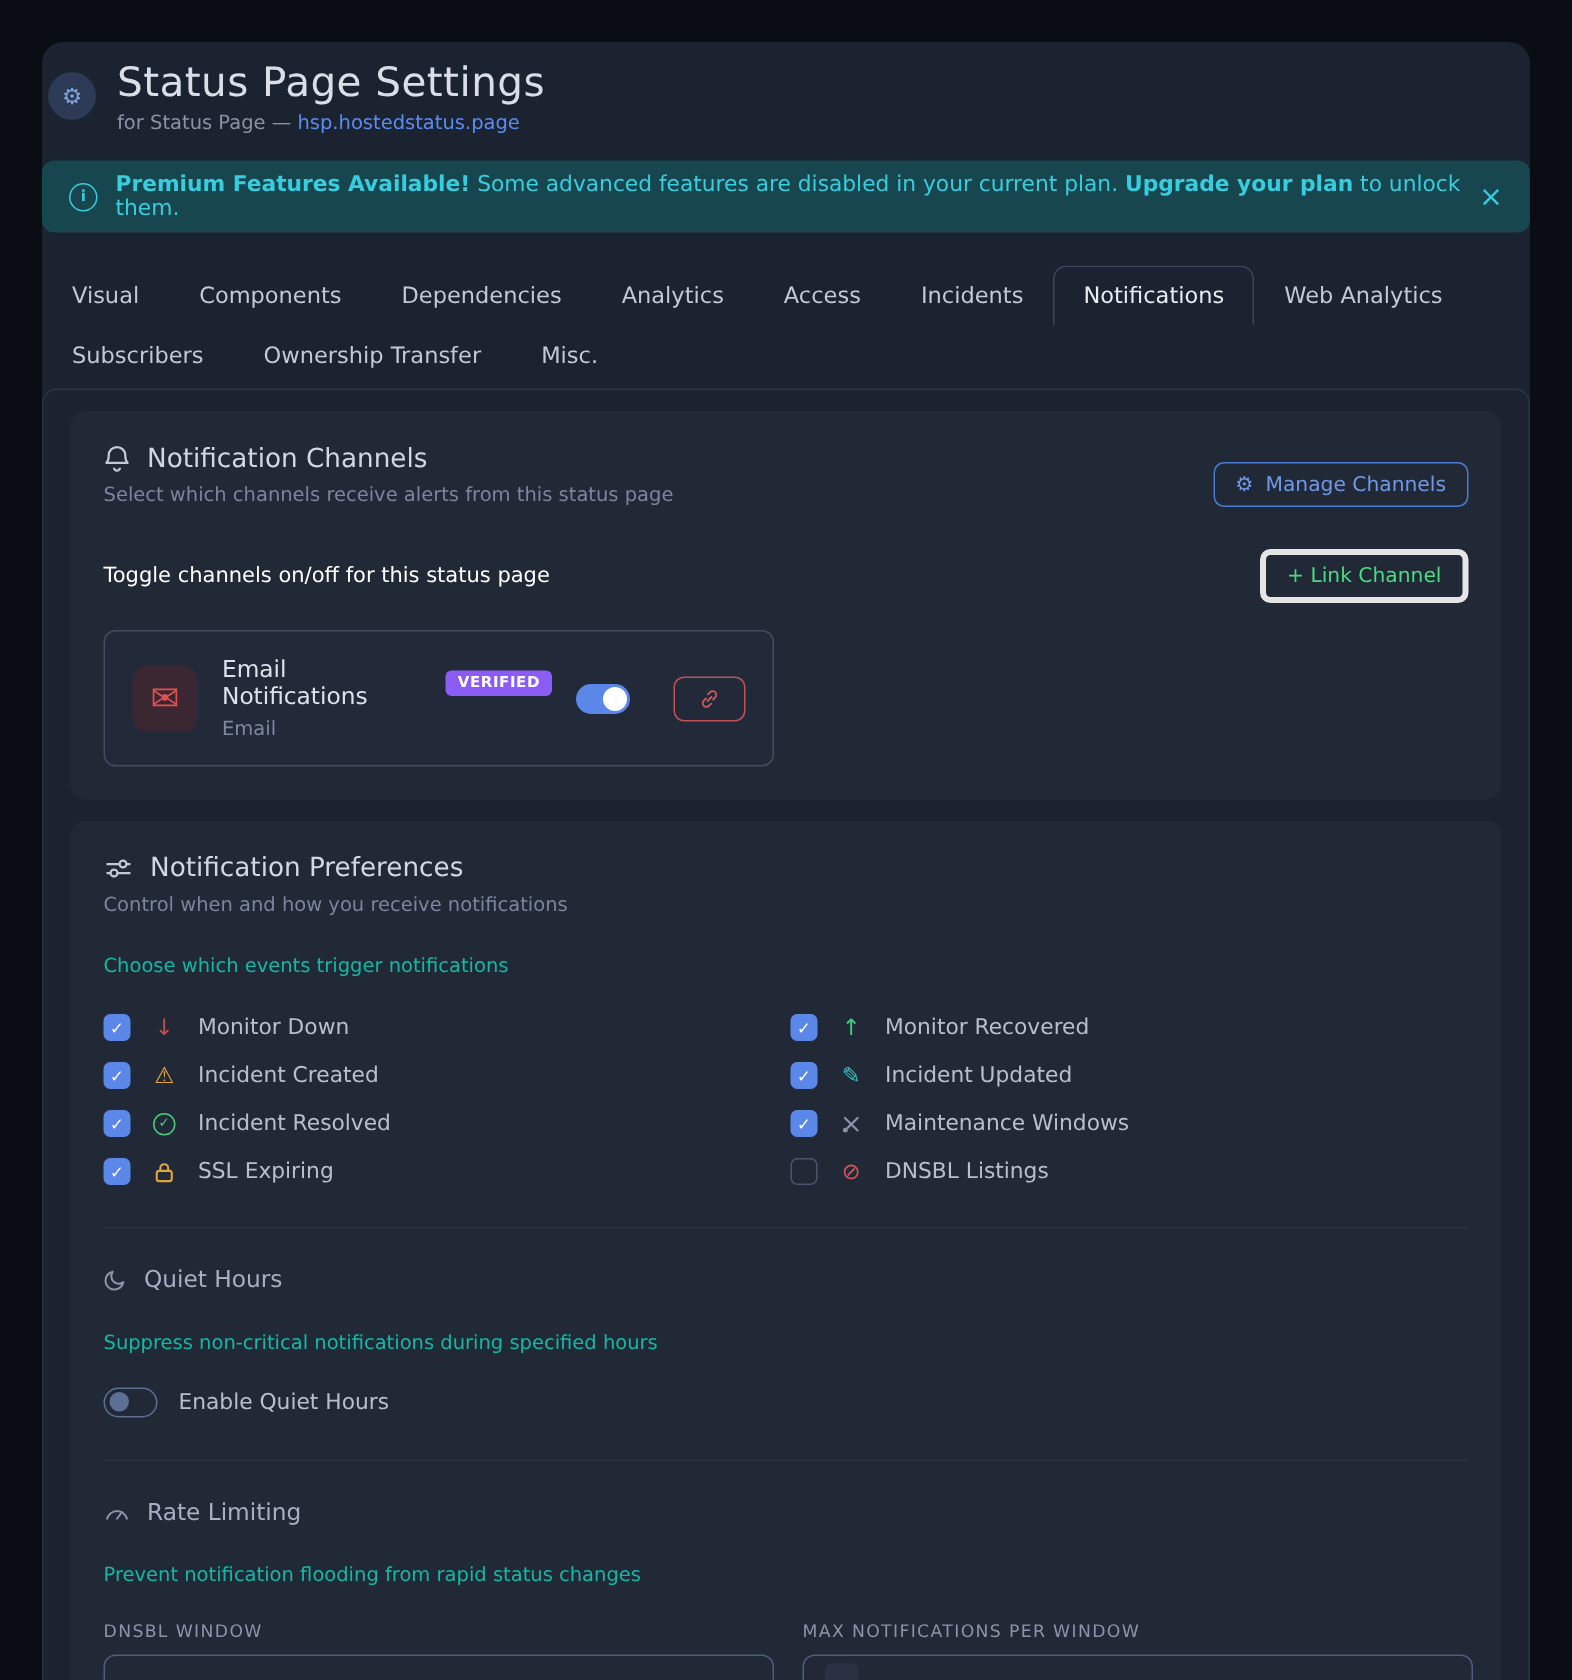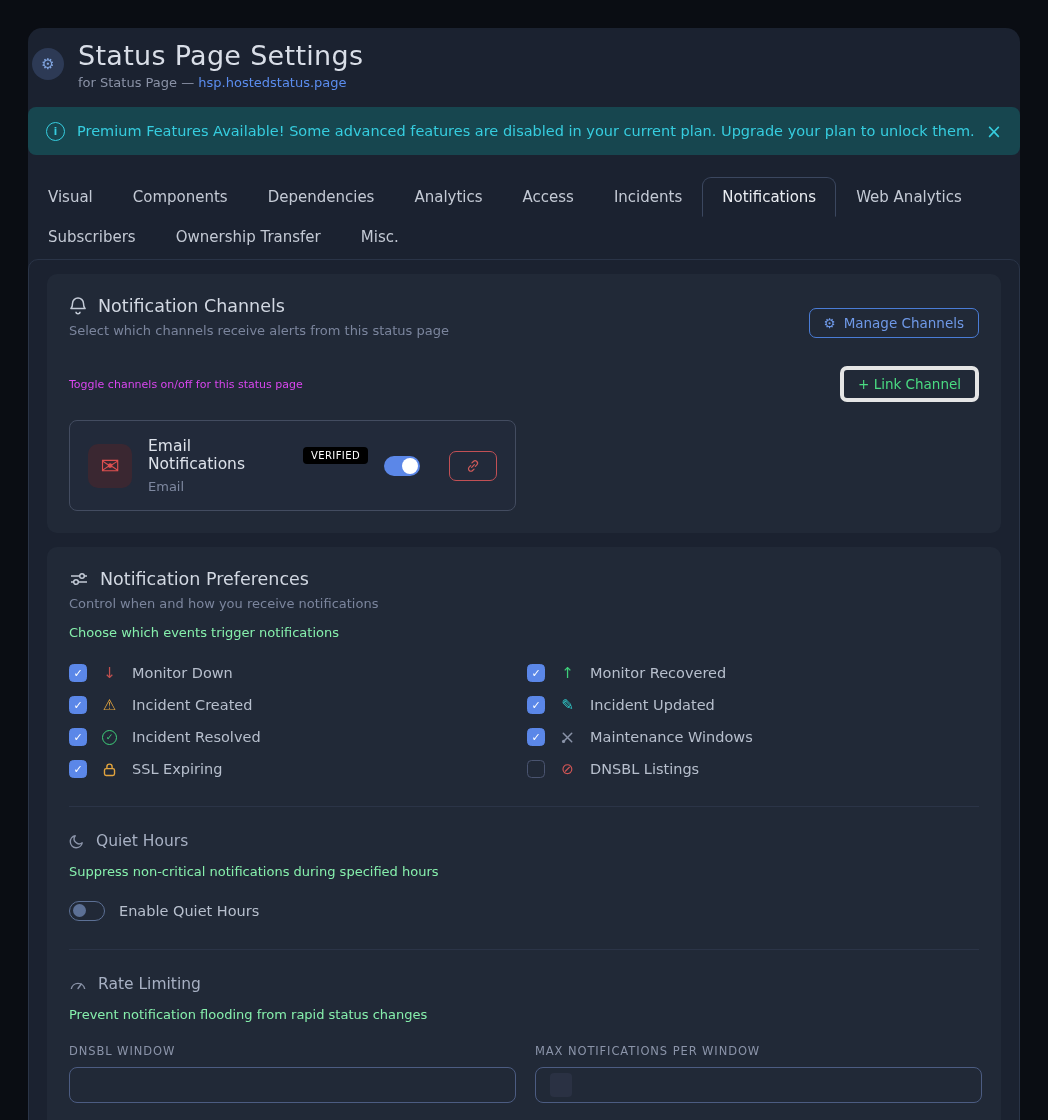--- a/index.html
+++ b/index.html
@@ -25,21 +25,21 @@
   
   .banner{
     margin:17px 0 0 0;height:48px;background:#17464f;border-radius:8px;
     display:flex;align-items:center;padding:0 18px;color:#36cddf;font-size:14.5px;
   }
   .info-i{
     width:17px;height:17px;border:1.5px solid #36cddf;border-radius:50%;flex:none;
     display:inline-flex;align-items:center;justify-content:center;
     font-size:10px;font-weight:700;margin-right:12px;
   }
-  .banner b{font-weight:400;}
+  .banner b{font-weight:700;}
   .banner .close{margin-left:auto;font-size:19px;color:#36cddf;cursor:pointer;line-height:1;}
   
   .tabs{margin-top:22px;}
   .tab-row{display:flex;}
   .tab{
     padding:0 19px;height:38px;line-height:38px;font-size:15px;color:#c3c9d4;
     border:1px solid transparent;white-space:nowrap;cursor:pointer;
   }
   .tab.active{
     border-color:#3b475f;border-bottom-color:transparent;
@@ -61,54 +61,54 @@
   .sec-title .ic{color:#c3cad6;display:inline-flex;}
   .sec-sub{font-size:13px;color:#7b859d;margin-top:7px;}
   .btn{
     display:inline-flex;align-items:center;gap:8px;background:transparent;
     font-size:13.5px;padding:6px 14px;border-radius:7px;cursor:pointer;white-space:nowrap;
     font-family:inherit;
   }
   .btn-blue{border:1px solid #4a7cd6;color:#6f99e8;}
   .btn-green{border:4px solid #e5e5e5;color:#4adb82;}
   .toggle-row{display:flex;justify-content:space-between;align-items:center;margin-top:28px;}
-  .toggle-hint{font-size:11px;color:#d946ef;}
+  .toggle-hint{font-size:14px;color:#ffffff;}
   
   .chan{
     margin-top:18px;width:447px;box-sizing:border-box;border:1px solid #434c60;border-radius:8px;
     padding:16px 18px;display:flex;align-items:center;gap:16px;background:#222a3a;
   }
   .ch-icon{
     width:44px;height:44px;border-radius:10px;background:#3a2731;color:#df5050;
     font-size:23px;display:flex;align-items:center;justify-content:center;flex:none;
   }
   .ch-name{font-size:15.5px;color:#dde2ea;display:flex;align-items:center;gap:11px;}
   .badge{
-    background:#000000;color:#fff;font-size:10px;font-weight:400;
+    background:#8b5cf6;color:#fff;font-size:10px;font-weight:700;
     padding:3px 8px;border-radius:4px;letter-spacing:.4px;
   }
   .ch-type{font-size:13px;color:#7e88a0;margin-top:6px;}
   .switch{
     width:36px;height:20px;border-radius:10px;background:#39435c;position:relative;
     margin-left:auto;flex:none;cursor:pointer;
   }
   .switch.on{background:#5b87e8;}
   .switch .knob{width:16px;height:16px;background:#fff;border-radius:50%;position:absolute;top:2px;left:2px;}
   .switch.on .knob{left:auto;right:2px;}
   .link-btn{
     width:48px;height:30px;border:1px solid #c25055;border-radius:7px;color:#cf5a5a;
     display:flex;align-items:center;justify-content:center;margin-left:13px;flex:none;cursor:pointer;
     background:transparent;
   }
   
   .subsec-title{
     font-size:15.5px;color:#a7b0c3;display:flex;align-items:center;gap:11px;margin-top:25px;
   }
   .subsec-title .ic{color:#8a93a8;display:inline-flex;}
-  .subsec-sub{font-size:13px;color:#86efac;margin-top:14px;}
+  .subsec-sub{font-size:13px;color:#14b8a6;margin-top:26px;}
   .ev-grid{
     margin-top:24px;display:grid;grid-template-columns:458px 1fr;row-gap:14px;
   }
   .event{display:flex;align-items:center;gap:13px;font-size:14.5px;color:#b7bfcd;}
   .cb{
     width:18px;height:18px;border-radius:4.5px;border:1.5px solid #4a5470;box-sizing:border-box;
     display:flex;align-items:center;justify-content:center;flex:none;cursor:pointer;
   }
   .cb.on{background:#5b87e8;border-color:#5b87e8;}
   .cb.on::before{content:"✓";color:#fff;font-size:11px;font-weight:700;}

